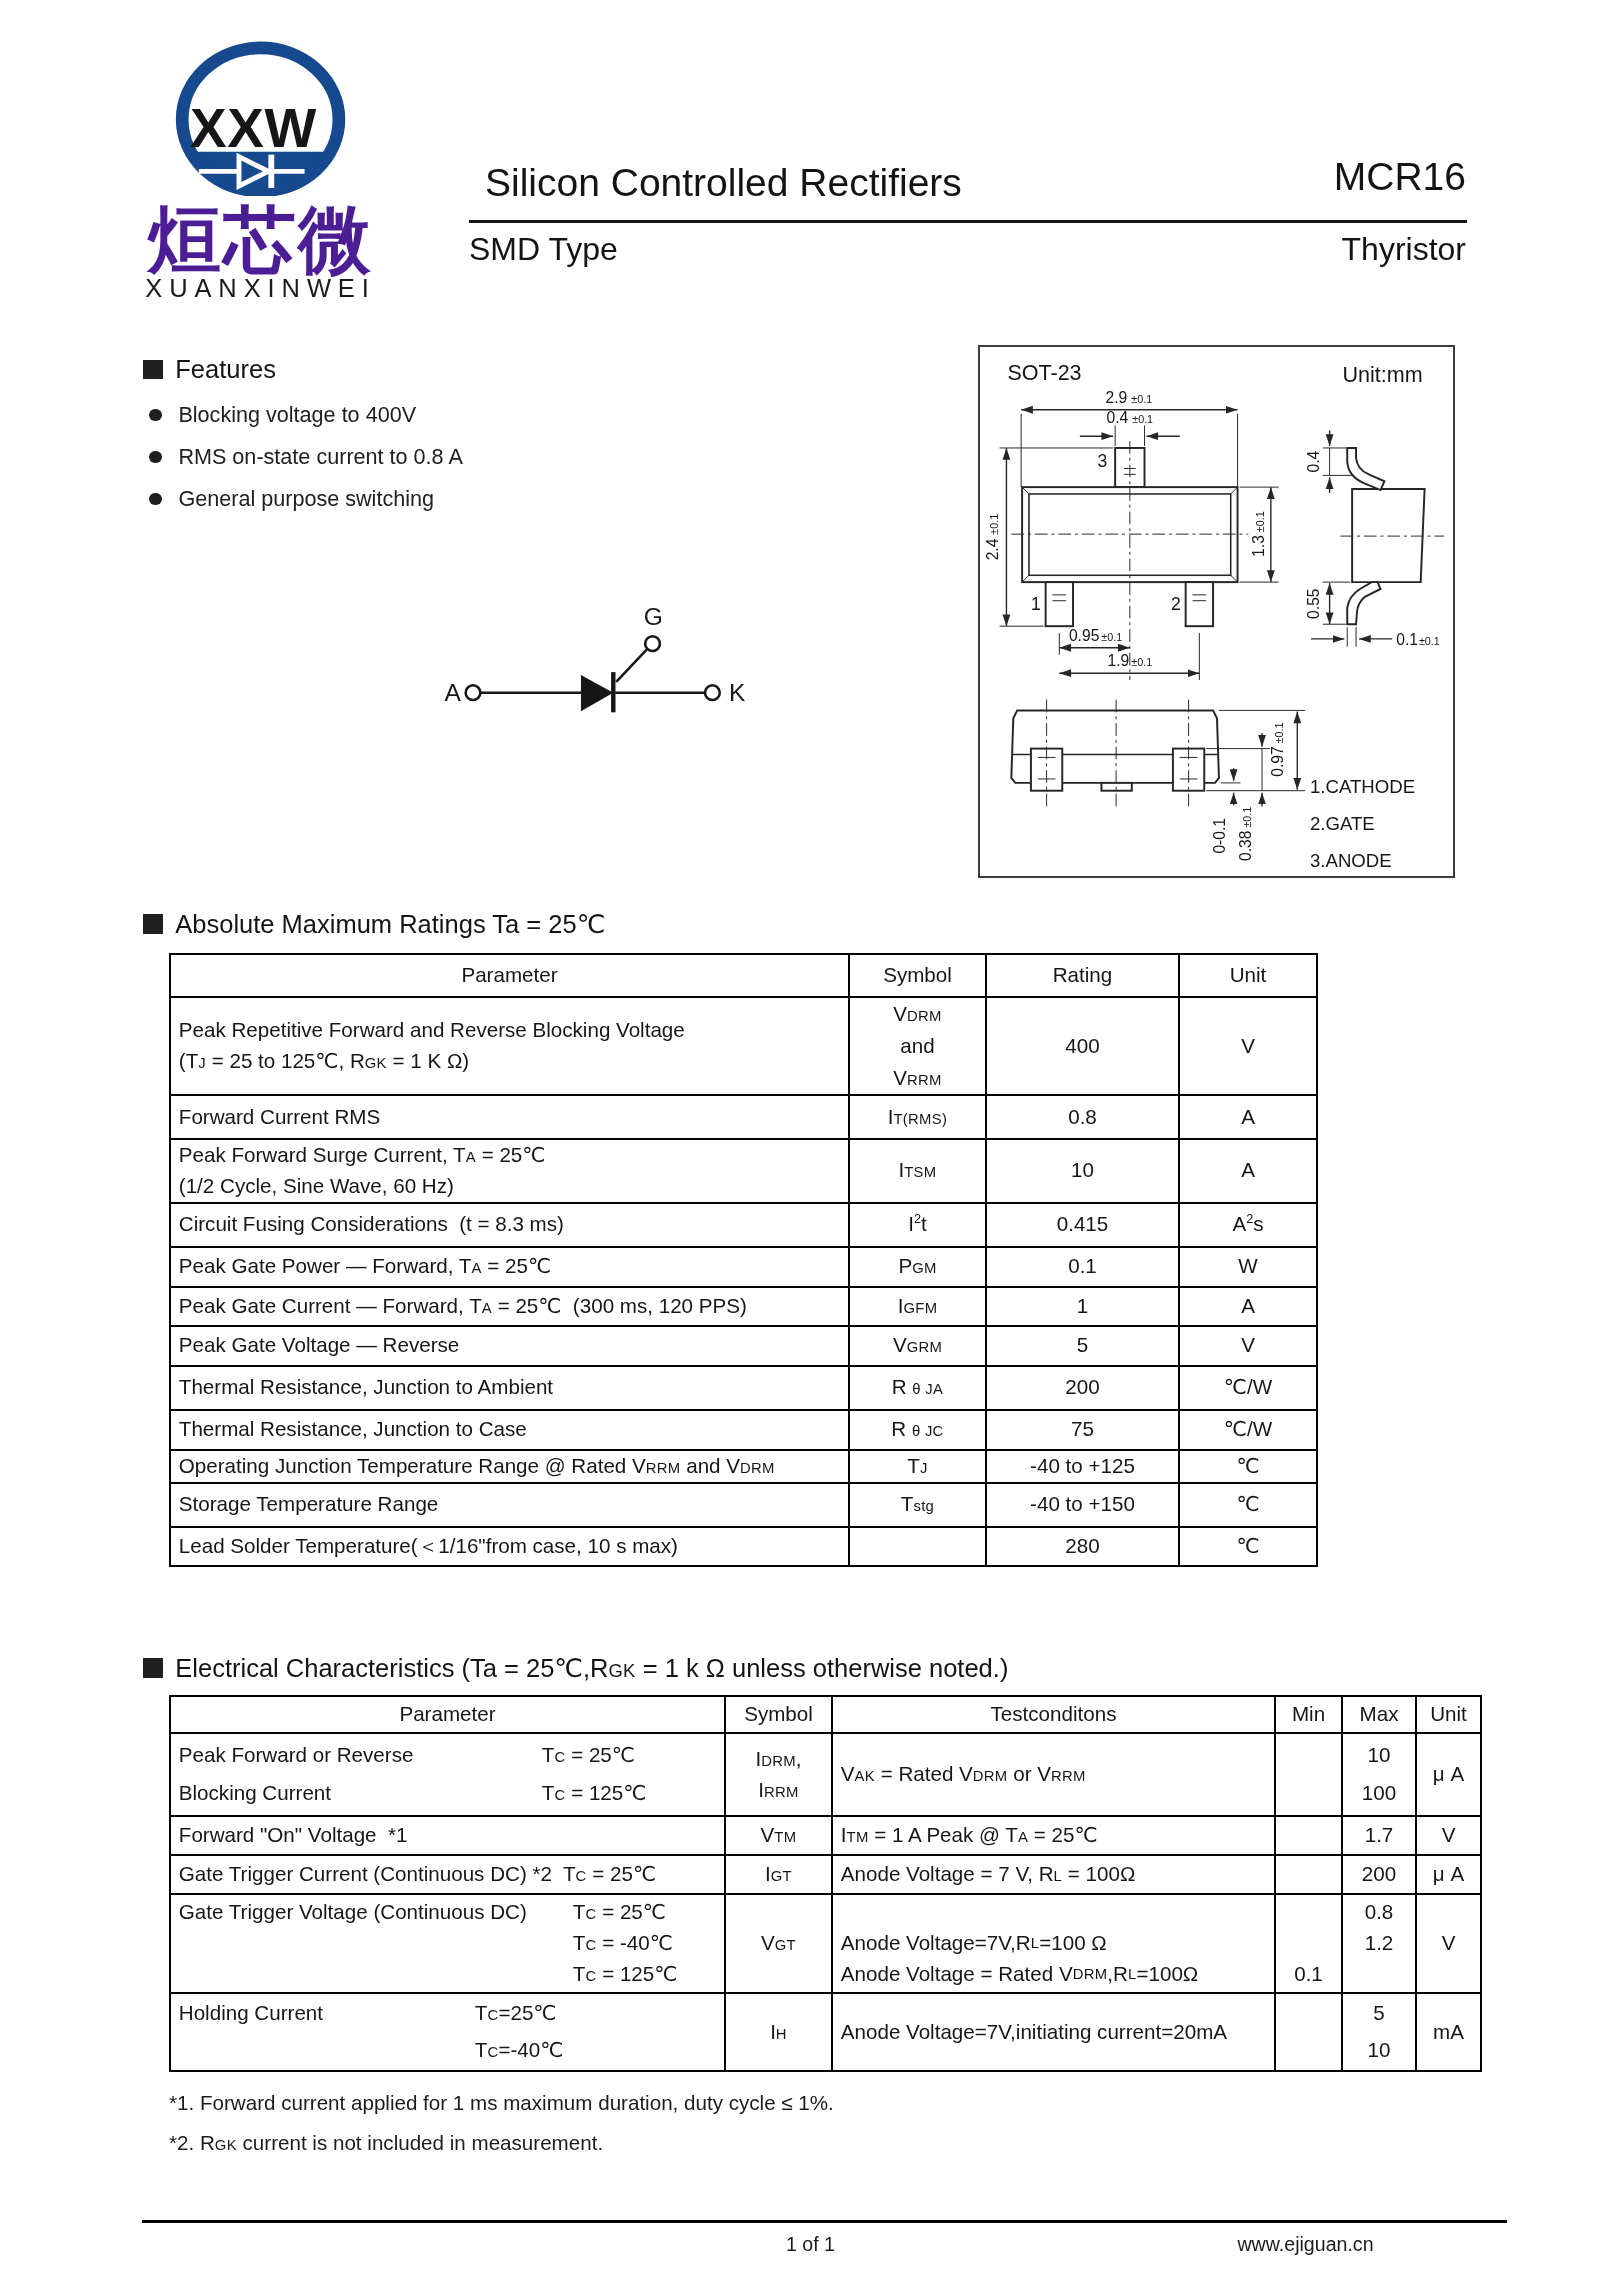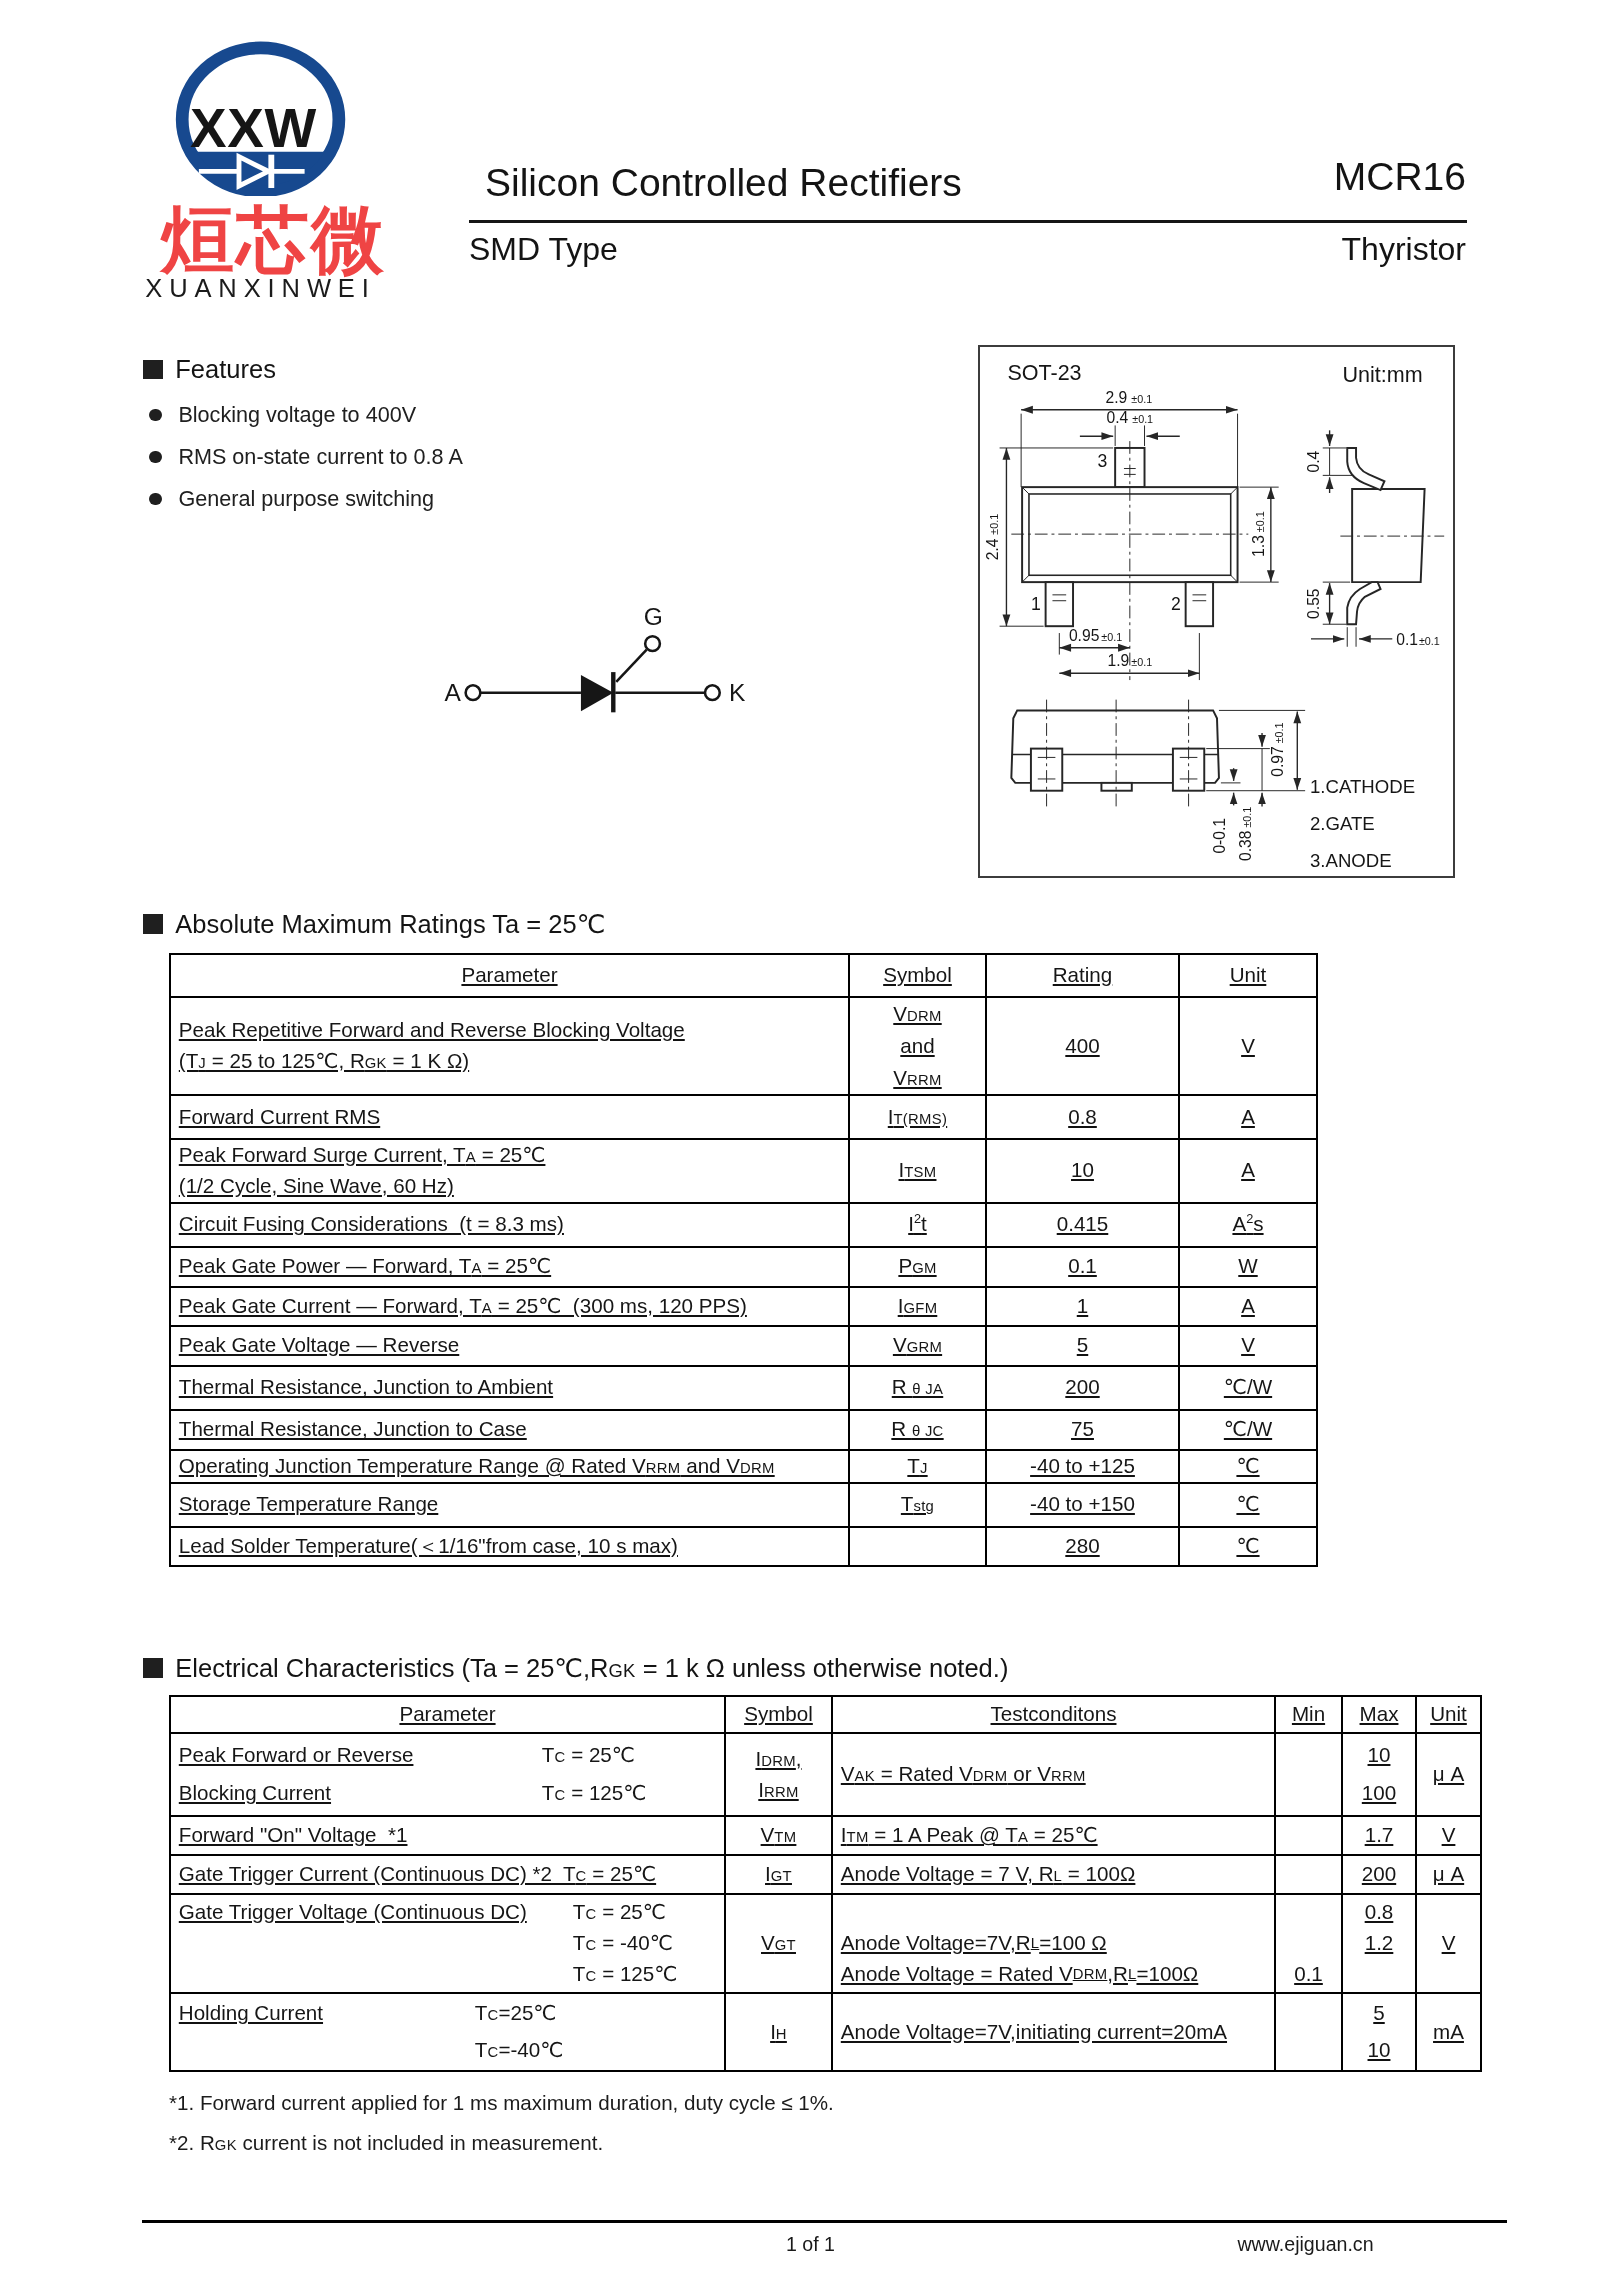--- a/index.html
+++ b/index.html
@@ -7,32 +7,32 @@
     position:relative; width:1621px; height:2293px; background:#ffffff;
     font-family:"Liberation Sans","DejaVu Sans",sans-serif; color:#111;
     margin:0 auto; overflow:hidden;
   }
   .abs { position:absolute; }
 
   
   .doc-title { font-size:39px; letter-spacing:0; color:#141414; }
   .doc-sub   { font-size:32px; color:#141414; }
   .title-rule { background:#161616; height:2.9px; }
-  .cn-name { font-size:73px; font-weight:bold; color:#ef4444; letter-spacing:2px; text-align:right; }
+  .cn-name { font-size:73px; font-weight:bold; color:#4c1d95; letter-spacing:2px; text-align:center; }
   .en-name { font-size:25.5px; color:#1b1b1b; letter-spacing:6.9px; text-align:center; font-weight:500; }
 
   
   .sect { display:flex; align-items:center; font-size:25.5px; color:#141414; }
   .sq { width:19.6px; height:19.6px; background:#1f1f1f; display:inline-block; margin-right:12.7px; flex:0 0 auto; }
   .feat-item { display:flex; align-items:center; font-size:21.6px; color:#202020; }
   .dot { width:12.7px; height:12.7px; border-radius:50%; background:#1f1f1f; display:inline-block; margin-right:16.7px; flex:0 0 auto; }
 
   
   table { border-collapse:collapse; table-layout:fixed; background:#fff; }
-  table.ds { border:2.9px solid #000;text-decoration:underline; }
+  table.ds { border:2.9px solid #000; }
   .ds td, .ds th { border:2px solid #000; font-size:20.6px; font-weight:normal; color:#161616;
                    padding:0 7.8px; vertical-align:middle; line-height:1.5; }
   .ds th { text-align:center; }
   td.c { text-align:center; }
   td.l { text-align:left; }
   sub { font-size:0.72em; vertical-align:baseline; letter-spacing:0.3px; }
   sup { font-size:0.62em; vertical-align:super; }
 
   .stack { display:flex; flex-direction:column; justify-content:space-around; }
   .stack .ln { flex:1; display:flex; align-items:center; }

